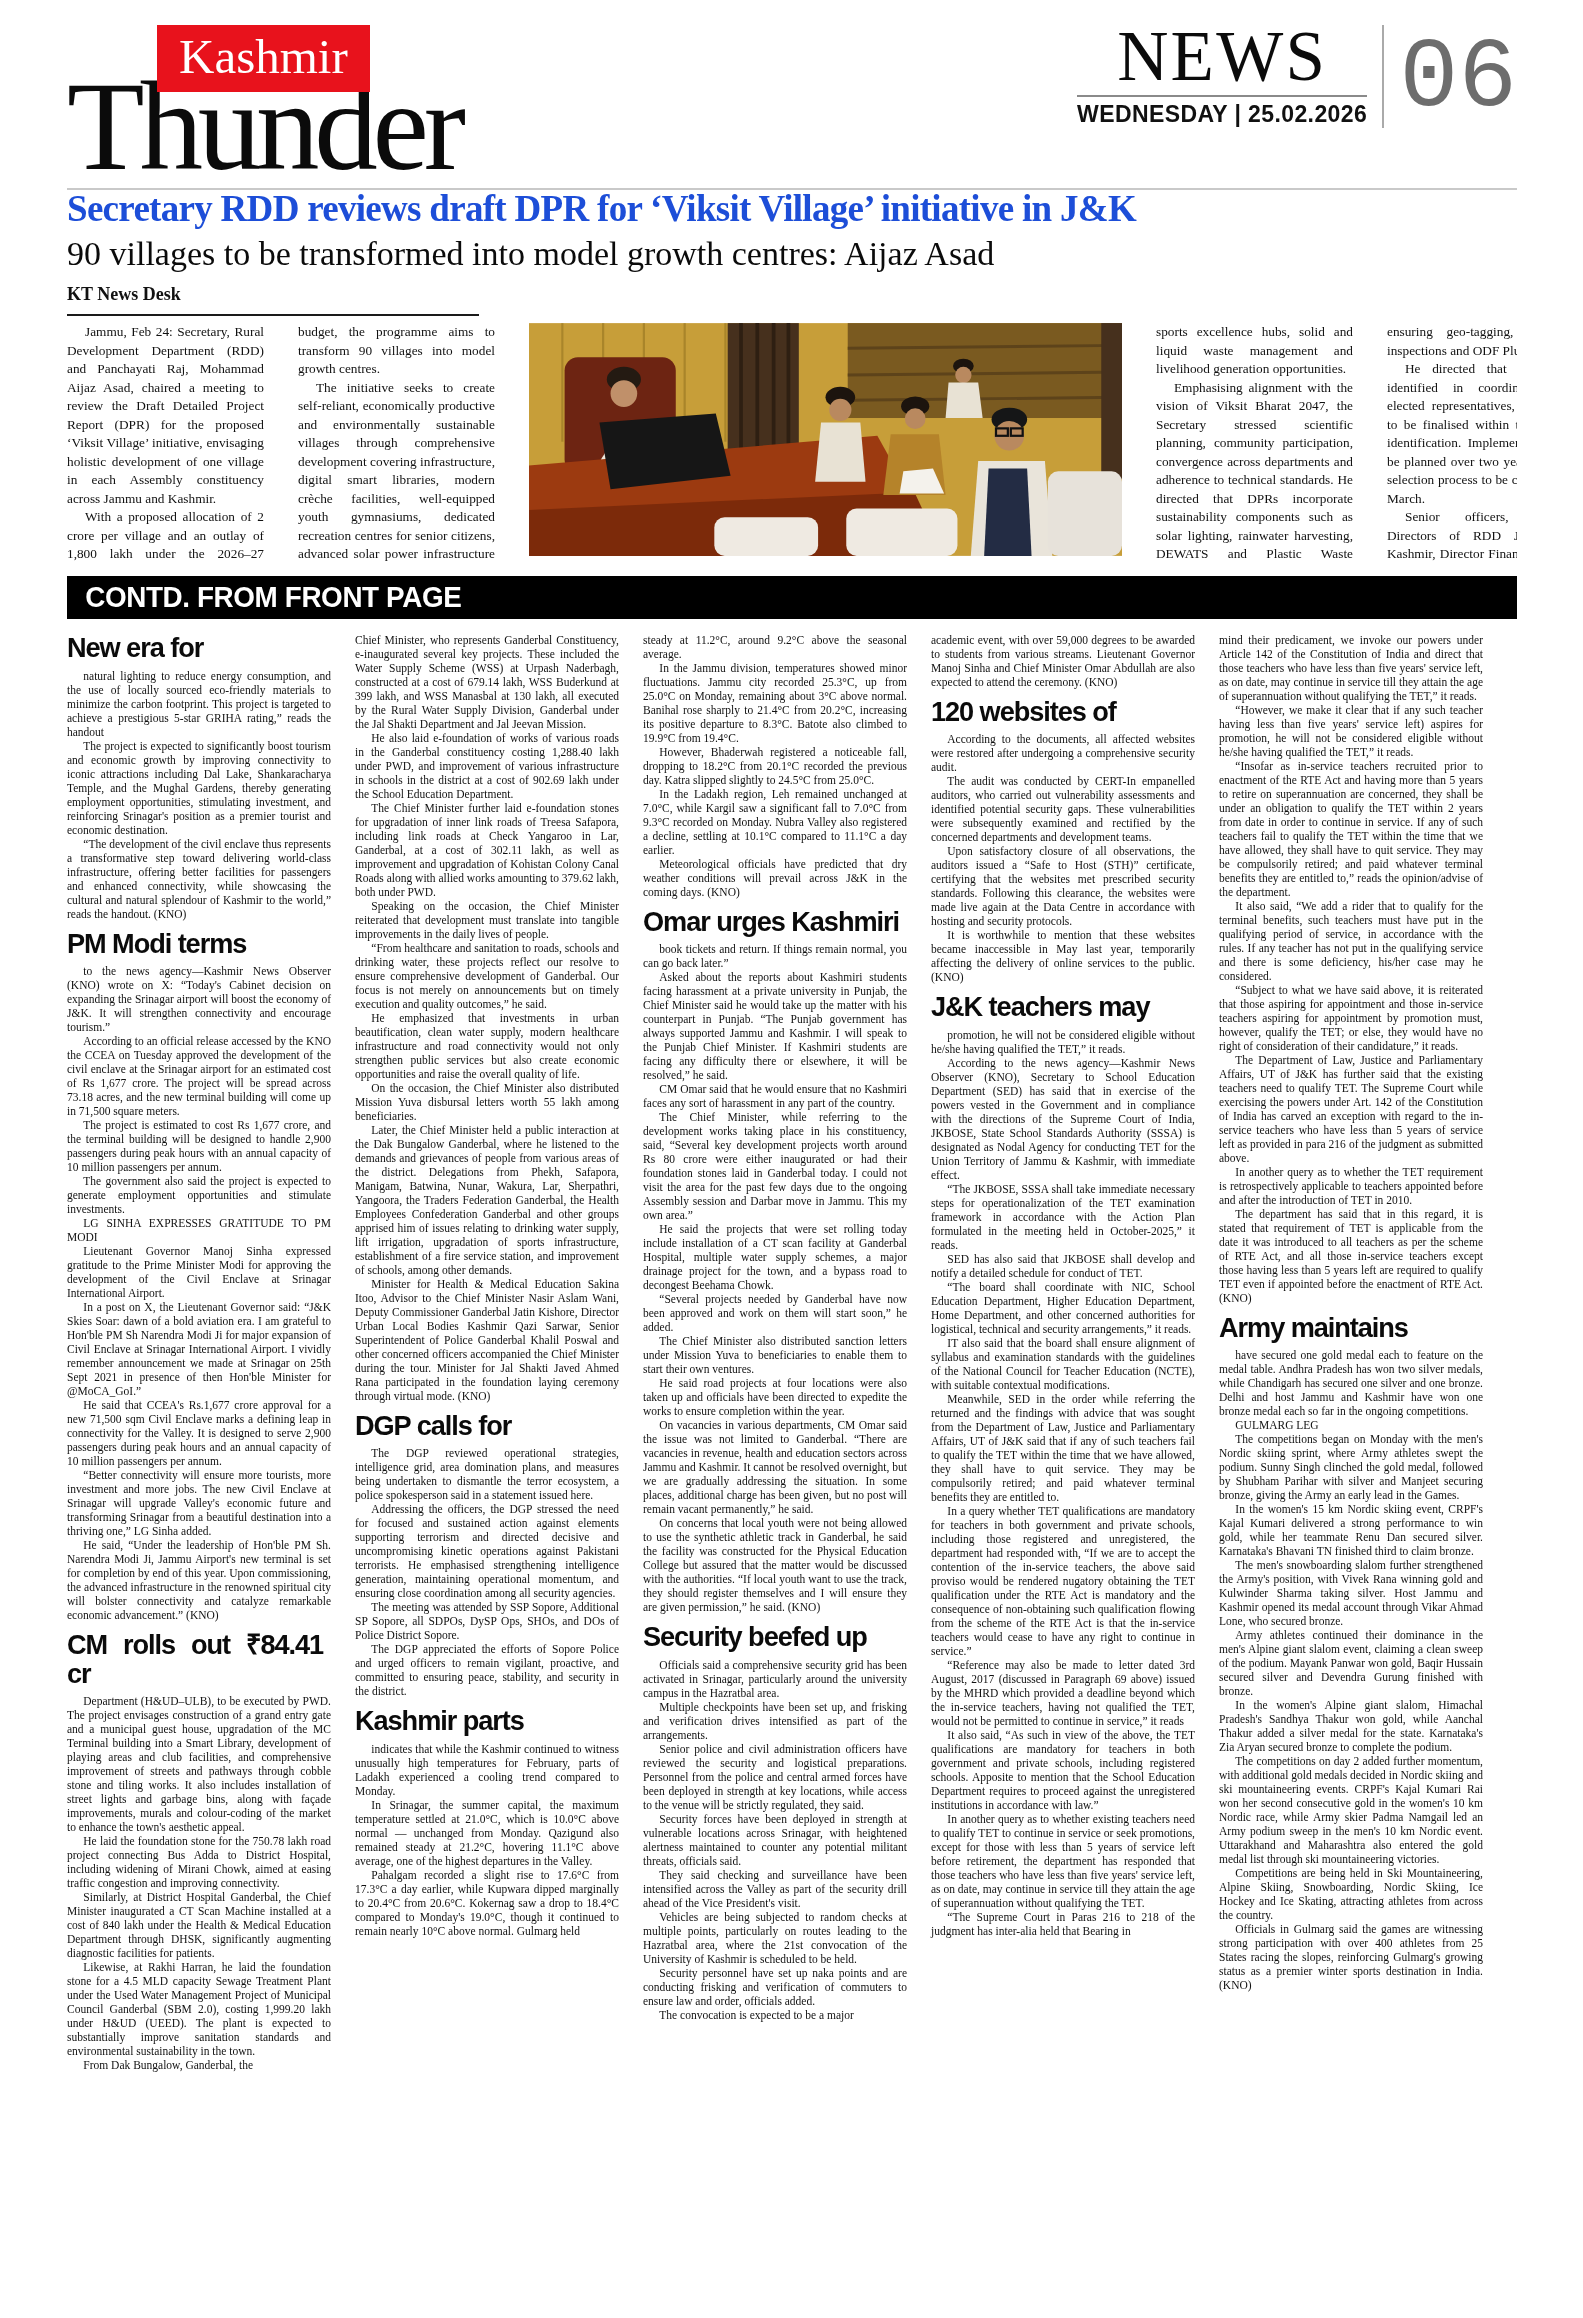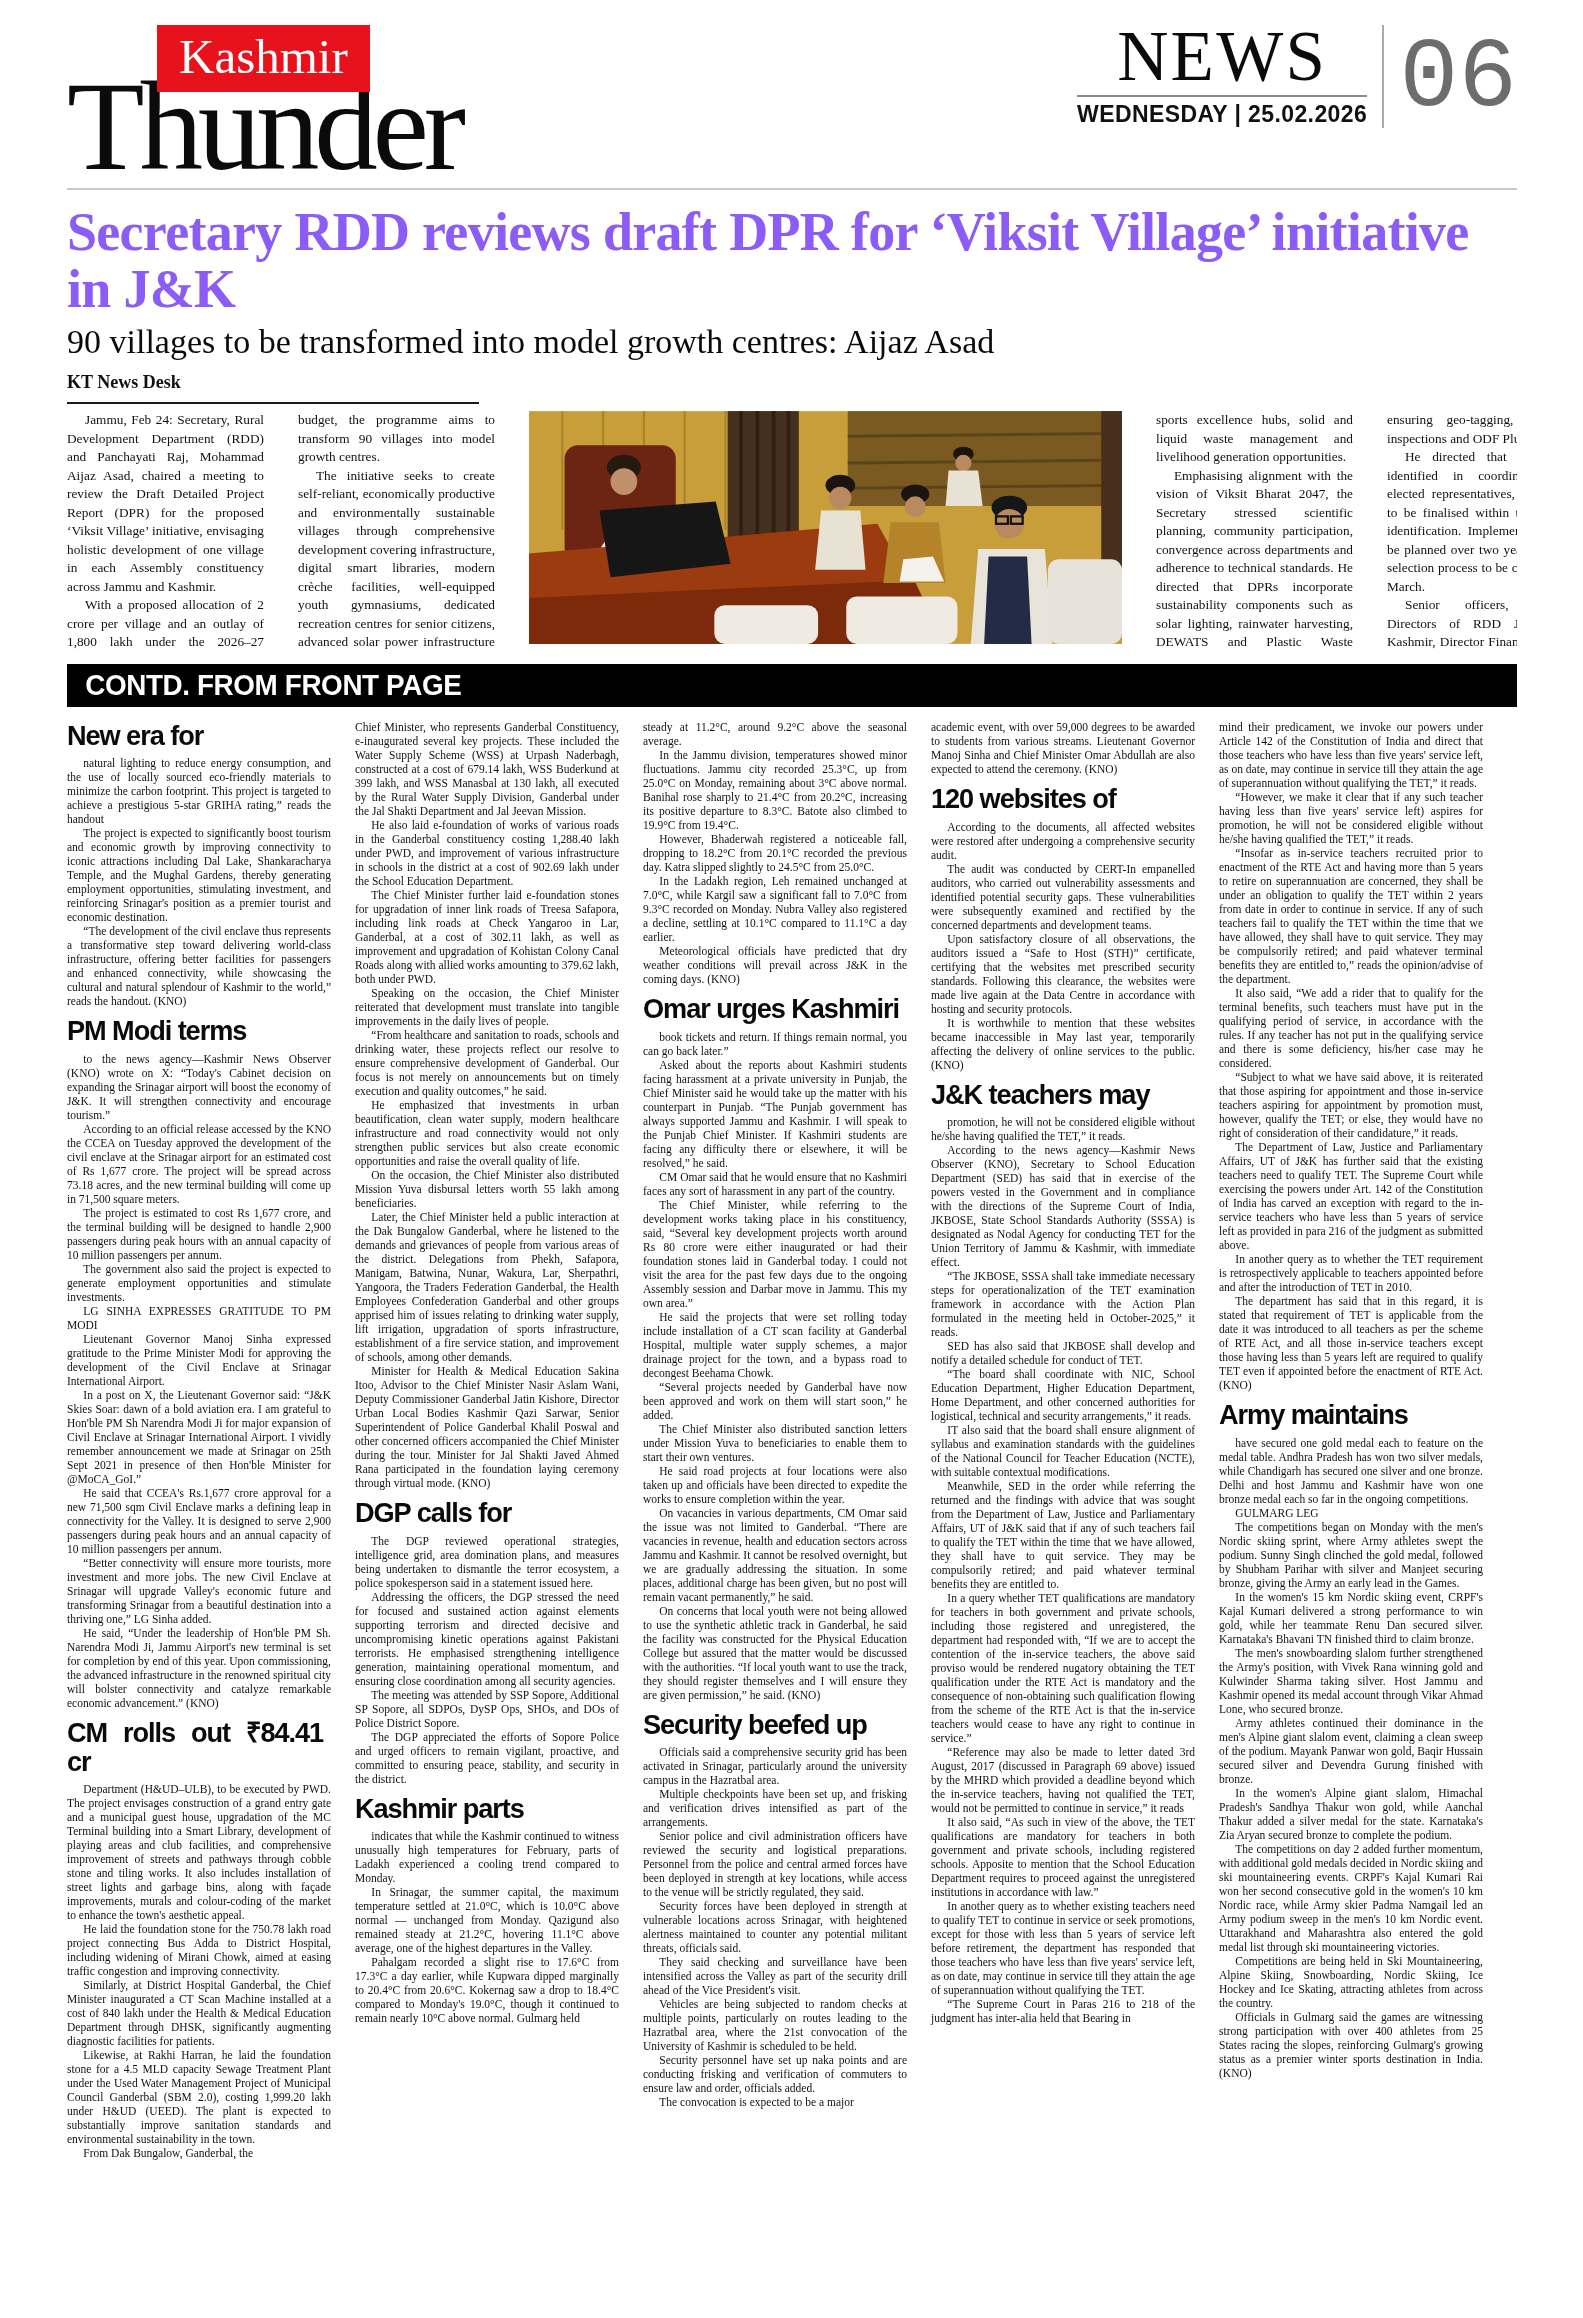--- a/index.html
+++ b/index.html
@@ -15,21 +15,21 @@
   .mast-right{display:flex;align-items:stretch;gap:15px;padding-bottom:3px}
   .news-block{display:flex;flex-direction:column;justify-content:flex-end}
   .news-title{font-family:"Liberation Serif",serif;font-size:71px;line-height:.9;letter-spacing:2.2px;text-align:center;color:#0b0b0b}
   .news-rule{border-top:2.2px solid #8a8a8a;margin:6px 0 4.4px}
   .date-line{font-family:"Liberation Sans",sans-serif;font-weight:700;font-size:23px;letter-spacing:0.4px;white-space:nowrap}
   .vert-rule{width:2.2px;background:#aaa}
   .page-no{font-family:Liberation Mono, monospace;font-size:98px;line-height:1;color:#6d6d6d;align-self:flex-end}
   .mast-rule{border-top:2.2px solid #c9c9c9;margin-top:10.4px}
 
   
-  h1.headline{font-family:"Liberation Serif",serif;font-weight:700;font-size:54px;line-height:1.04;letter-spacing:-0.7px;margin:14px 0 0;color:#8b5cf6}
+  h1.headline{font-family:"Liberation Serif",serif;font-weight:700;font-size:37px;line-height:1.04;letter-spacing:-0.7px;margin:0 0 0;color:#1d4ed8}
   h2.subheadline{font-family:"Liberation Serif",serif;font-weight:400;font-size:34px;line-height:1.05;margin:7.4px 0 10.4px;color:#0b0b0b}
   .byline-wrap{width:412px;border-bottom:2.2px solid #1a1a1a;padding:1.5px 0 9px;margin-bottom:7.4px}
   .byline{font-weight:700;font-size:18px}
   .lead-grid{display:flex;gap:34px;height:244px;overflow:hidden}
   .lcol{flex:0 0 197px;font-size:13.3px;line-height:18.5px;text-align:justify;hyphens:auto}
   .lcol p{margin:0;text-indent:18px}
   .lcol p.cont{text-indent:0}
   .photo{flex:0 0 593px;margin:0;height:233px;overflow:hidden}
   .photo svg{display:block}
 

